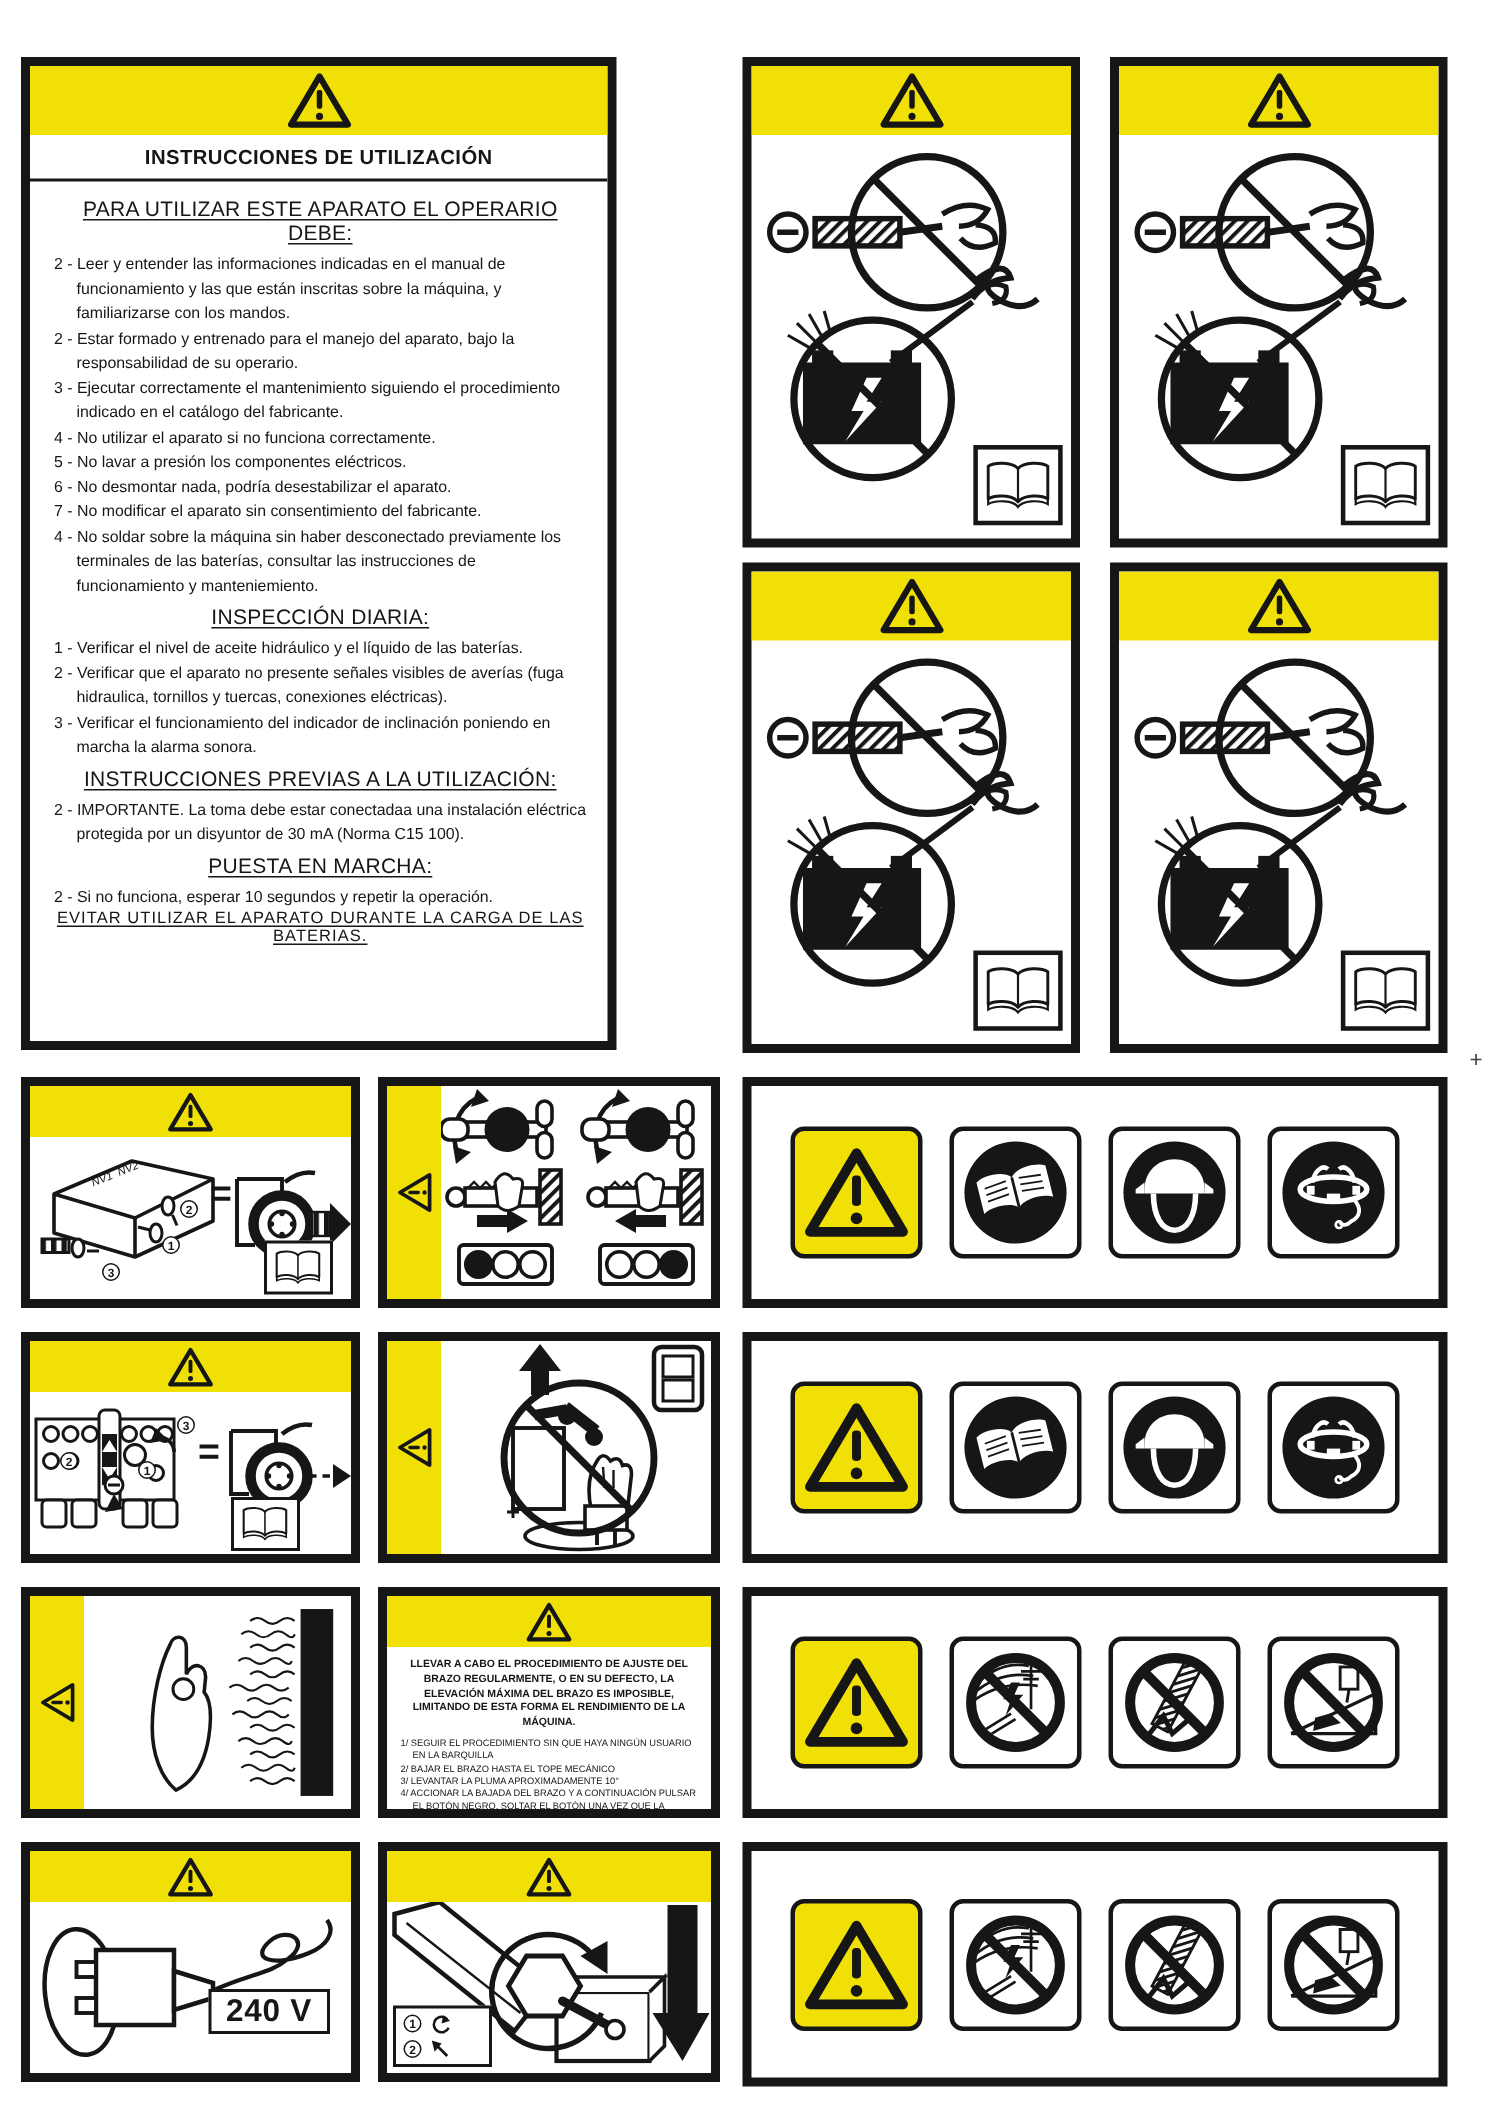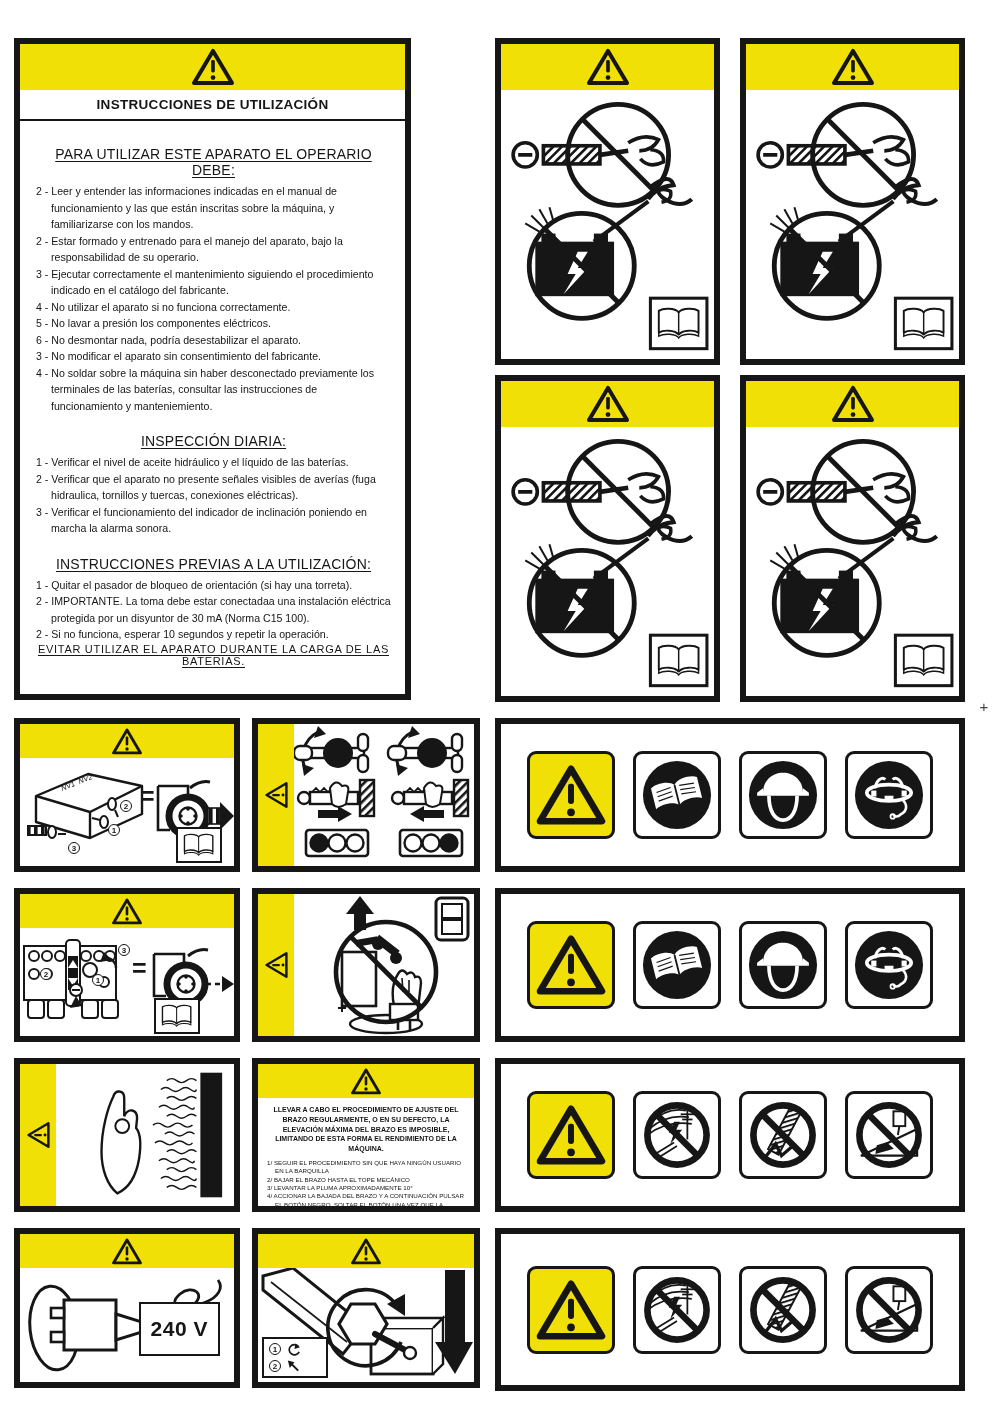--- a/index.html
+++ b/index.html
@@ -15,37 +15,37 @@
   .band-top{ height:34px; background:var(--yellow); display:flex; align-items:center; justify-content:center; }
   .band-top svg{ width:32px; height:27px; }
   .band-top.tall{ height:46px; }
   .band-top.tall svg{ width:44px; height:38px; }
   .band-left{ position:absolute; left:0; top:0; bottom:0; width:36px; background:var(--yellow); display:flex; align-items:center; justify-content:center; }
   .band-left svg{ width:27px; height:24px; transform:rotate(-90deg); }
 
   
   .mp-title{ height:31px; display:flex; align-items:center; justify-content:center; font-weight:bold; font-size:13.5px; letter-spacing:.3px; border-bottom:2px solid var(--ink); }
   .mp-body{ padding:6px 14px 8px 16px; }
-  .mp-h{ text-align:center; font-size:14px; margin:19px 0 5px; text-decoration:underline; text-underline-offset:2px; letter-spacing:.2px; }
+  .mp-h{ text-align:center; font-size:14px; margin:4px 0 5px; text-decoration:underline; text-underline-offset:2px; letter-spacing:.2px; }
   .mp-item{ font-size:10.6px; line-height:1.56; padding-left:15px; text-indent:-15px; }
   .mp-footer{ text-align:center; font-size:11px; letter-spacing:.7px; text-decoration:underline; text-underline-offset:2px; }
 
   .art{ position:relative; width:100%; height:calc(100% - 34px); }
   .art svg.fill{ width:100%; height:100%; display:block; }
   .art-full{ position:absolute; top:0; bottom:0; left:36px; right:0; }
   .bat-body{ position:relative; height:calc(100% - 46px); }
   .bat-body svg{ width:100%; height:100%; display:block; }
 
   .cn{ position:absolute; width:12px; height:12px; border:1.2px solid var(--ink); border-radius:50%; display:flex; align-items:center; justify-content:center; font-size:8px; font-weight:bold; background:#fff; }
   .eq{ position:absolute; font-size:25px; font-weight:900; }
   .boxlabel{ position:absolute; font-size:7.5px; font-style:italic; transform:rotate(-22deg); white-space:pre; }
   .bookbox{ position:absolute; border:2.5px solid var(--ink); background:#fff; display:flex; align-items:center; justify-content:center; }
   .bookbox svg{ width:84%; height:80%; }
 
-  .volt-box{ position:absolute; right:14px; bottom:26px; border:2.5px solid var(--ink); padding:13px 10px; font-weight:bold; font-size:21px; letter-spacing:.5px; background:#fff; }
+  .volt-box{ position:absolute; right:14px; bottom:26px; border:2.5px solid var(--ink); padding:1px 10px; font-weight:bold; font-size:21px; letter-spacing:.5px; background:#fff; }
 
   .legend{ position:absolute; left:4px; bottom:4px; width:66px; border:2.5px solid var(--ink); background:#fff; padding:3px 5px; display:flex; flex-direction:column; gap:3px; }
   .legend .row{ display:flex; align-items:center; gap:5px; }
   .legend .cn{ position:static; flex:0 0 auto; }
 
   
   .strip-inner{ height:100%; display:flex; align-items:center; gap:18px; padding-left:26px; }
   .tile{ width:88px; height:88px; border:3.5px solid var(--ink); border-radius:9px; background:#fff; display:flex; align-items:center; justify-content:center; position:relative; }
   .tile.yellow{ background:var(--yellow); }
   .tile svg{ width:74px; height:74px; }
@@ -207,29 +207,29 @@
   </div>
   <div class="mp-title">INSTRUCCIONES DE UTILIZACIÓN</div>
   <div class="mp-body">
     <div class="mp-h">PARA UTILIZAR ESTE APARATO EL OPERARIO DEBE:</div>
     <div class="mp-item">2 - Leer y entender las informaciones indicadas en el manual de funcionamiento y las que están inscritas sobre la máquina, y familiarizarse con los mandos.</div>
     <div class="mp-item">2 - Estar formado y entrenado para el manejo del aparato, bajo la responsabilidad de su operario.</div>
     <div class="mp-item">3 - Ejecutar correctamente el mantenimiento siguiendo el procedimiento indicado en el catálogo del fabricante.</div>
     <div class="mp-item">4 - No utilizar el aparato si no funciona correctamente.</div>
     <div class="mp-item">5 - No lavar a presión los componentes eléctricos.</div>
     <div class="mp-item">6 - No desmontar nada, podría desestabilizar el aparato.</div>
-    <div class="mp-item">3 - No modificar el aparato sin consentimiento del fabricante.</div>
+    <div class="mp-item">7 - No modificar el aparato sin consentimiento del fabricante.</div>
     <div class="mp-item">4 - No soldar sobre la máquina sin haber desconectado previamente los terminales de las baterías, consultar las instrucciones de funcionamiento y manteniemiento.</div>
     <div class="mp-h">INSPECCIÓN DIARIA:</div>
     <div class="mp-item">1 - Verificar el nivel de aceite hidráulico y el líquido de las baterías.</div>
     <div class="mp-item">2 - Verificar que el aparato no presente señales visibles de averías (fuga hidraulica, tornillos y tuercas, conexiones eléctricas).</div>
     <div class="mp-item">3 - Verificar el funcionamiento del indicador de inclinación poniendo en marcha la alarma sonora.</div>
     <div class="mp-h">INSTRUCCIONES PREVIAS A LA UTILIZACIÓN:</div>
-    <div class="mp-item">1 - Quitar el pasador de bloqueo de orientación (si hay una torreta).</div>
     <div class="mp-item">2 - IMPORTANTE. La toma debe estar conectadaa una instalación eléctrica protegida por un disyuntor de 30 mA (Norma C15 100).</div>
+    <div class="mp-h">PUESTA EN MARCHA:</div>
     <div class="mp-item">2 - Si no funciona, esperar 10 segundos y repetir la operación.</div>
     <div class="mp-footer">EVITAR UTILIZAR EL APARATO DURANTE LA CARGA DE LAS BATERIAS.</div>
   </div>
 </section>
 
 <section class="panel" style="left:495px;top:38px;width:225px;height:327px">
   <div class="band-top tall">
         <svg>
           <use href="#sym-tri"></use>
         </svg>

